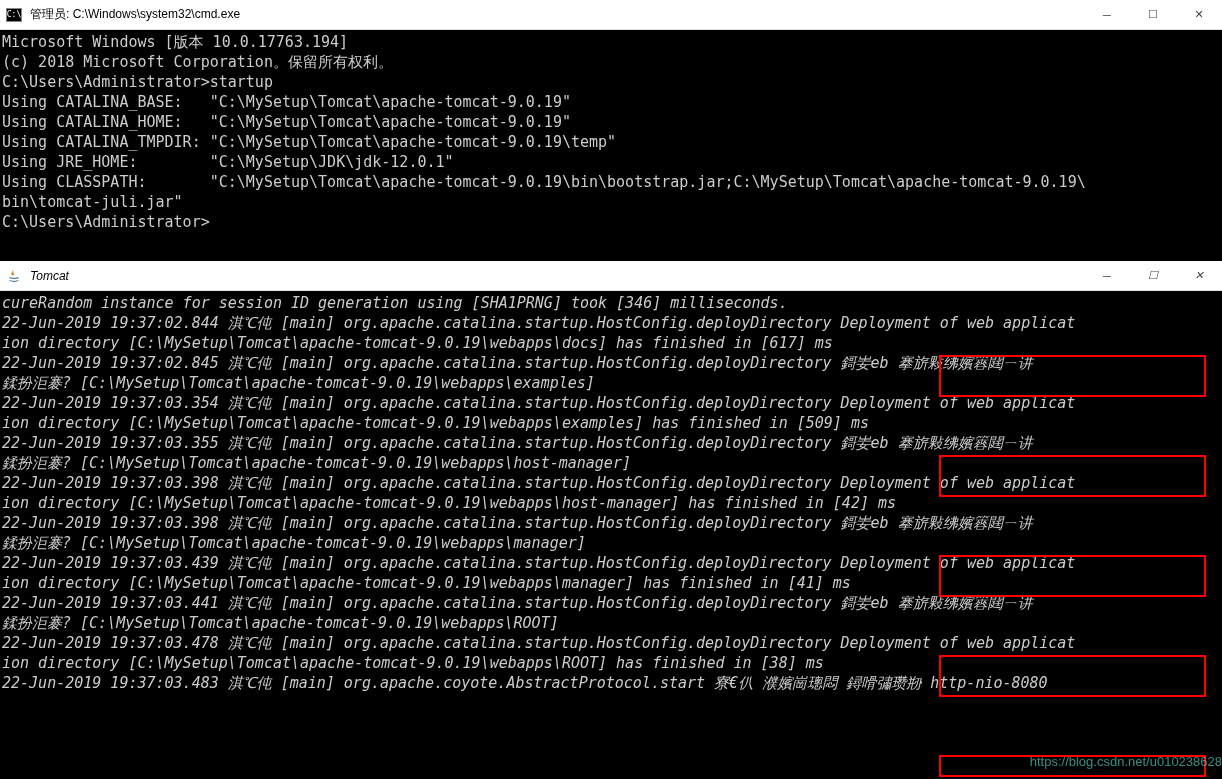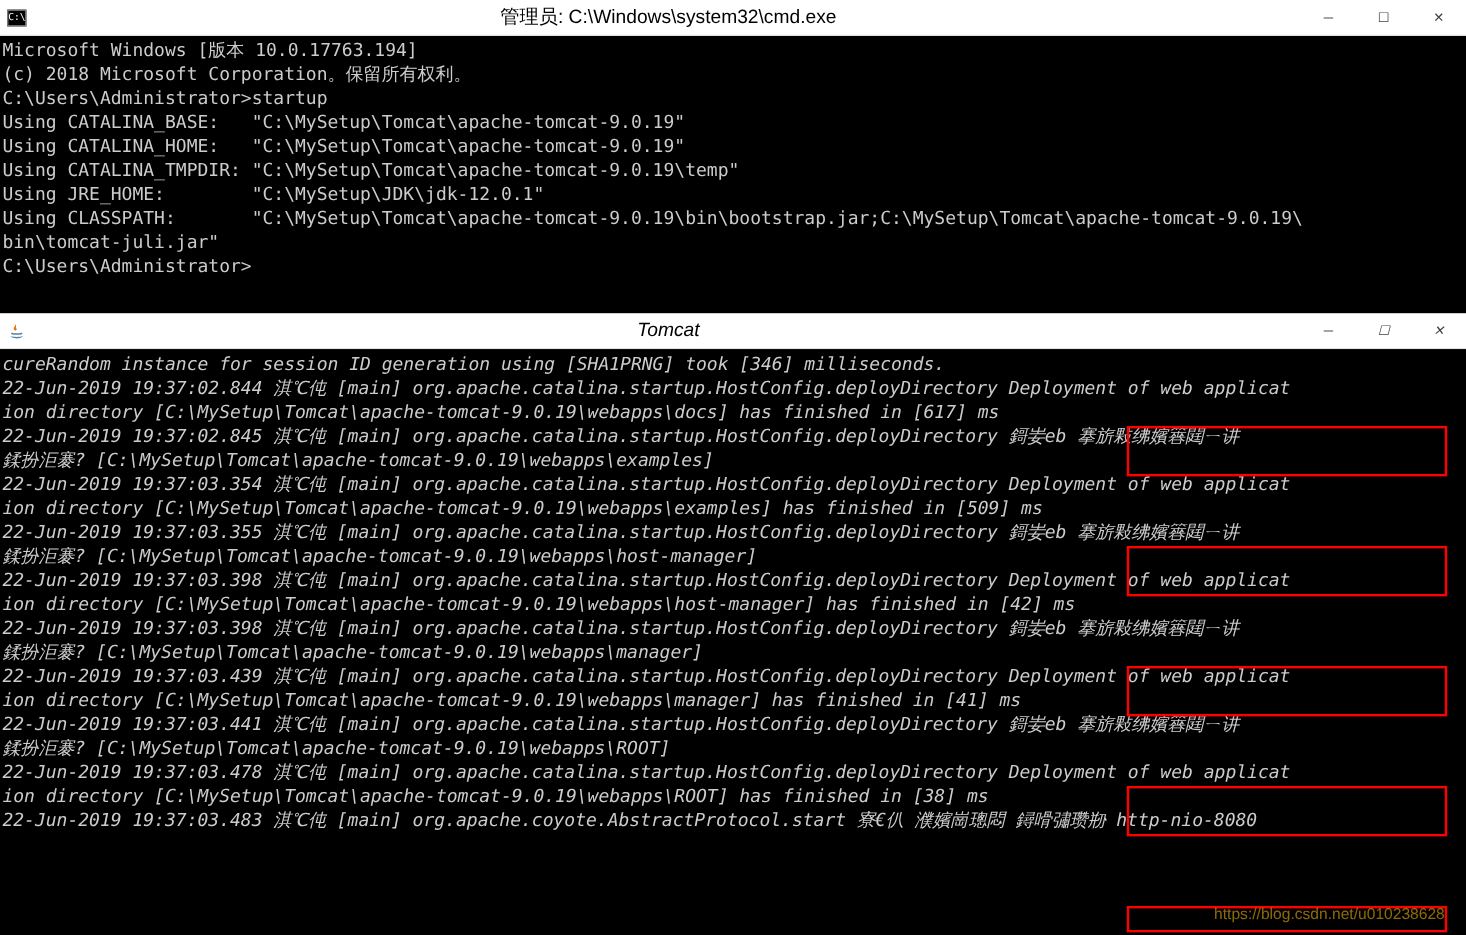--- a/index.html
+++ b/index.html
@@ -27,24 +27,23 @@
 }
 .titlebar .icon {
   width: 16px;
   height: 16px;
   margin-right: 8px;
   display: flex;
   align-items: center;
   justify-content: center;
 }
 .titlebar .title {
-  font-size: 16px;
+  font-size: 12px;
   color: #000;
   flex: 1;
-  text-align: center;
 }
 .winbtns {
   display: flex;
   height: 100%;
 }
 .winbtn {
   width: 46px;
   height: 100%;
   display: flex;
   align-items: center;
@@ -75,23 +74,23 @@
   border: 1px solid #888;
 }
 .java-icon svg { width: 16px; height: 16px; }
 .hl {
   border: 2px solid #ff0000;
   position: absolute;
   pointer-events: none;
 }
 .watermark {
   position: absolute;
-  right: 18px;
+  right: 0;
   bottom: 10px;
-  color: #eab308;
+  color: #5eead4;
   font-size: 13px;
   font-family: sans-serif;
   opacity: 0.6;
 }
 .line { display: block; }
 </style>
 </head>
 <body>
 
 <div class="window" style="top:0;">

